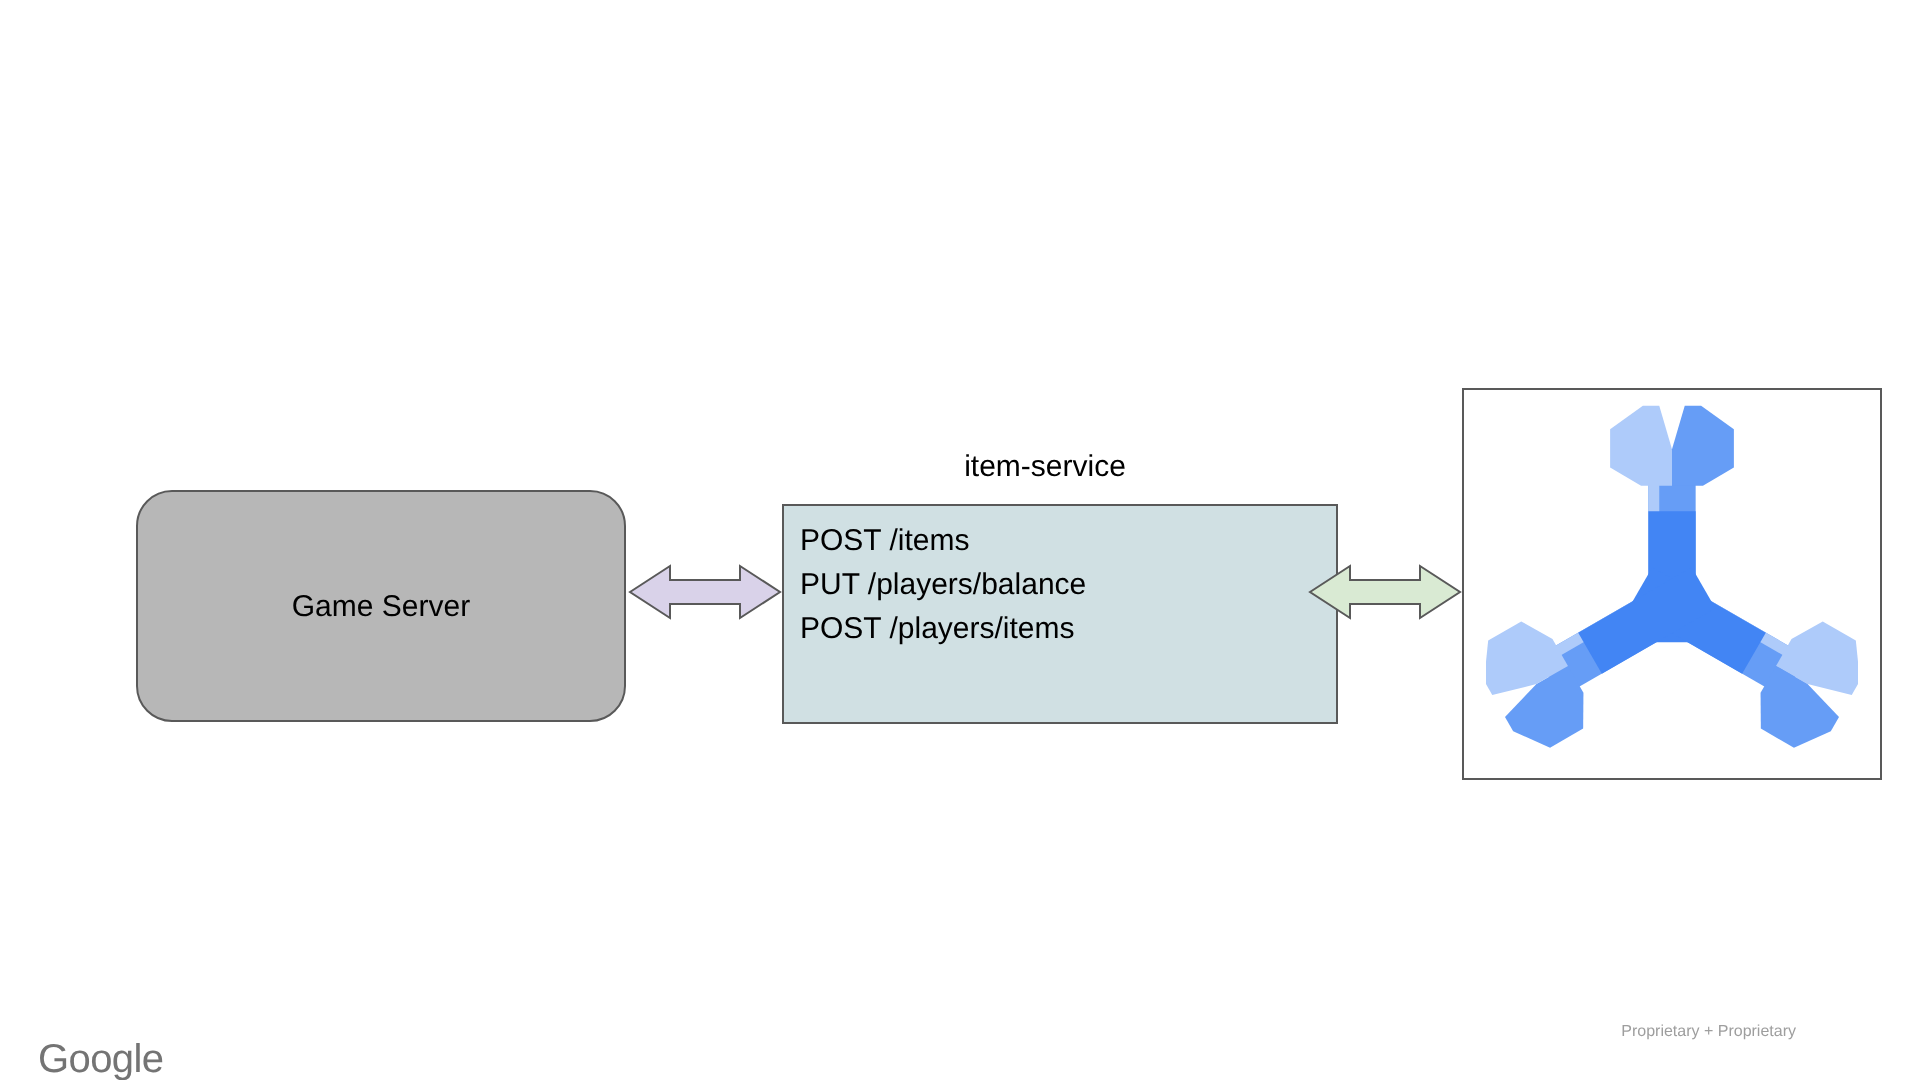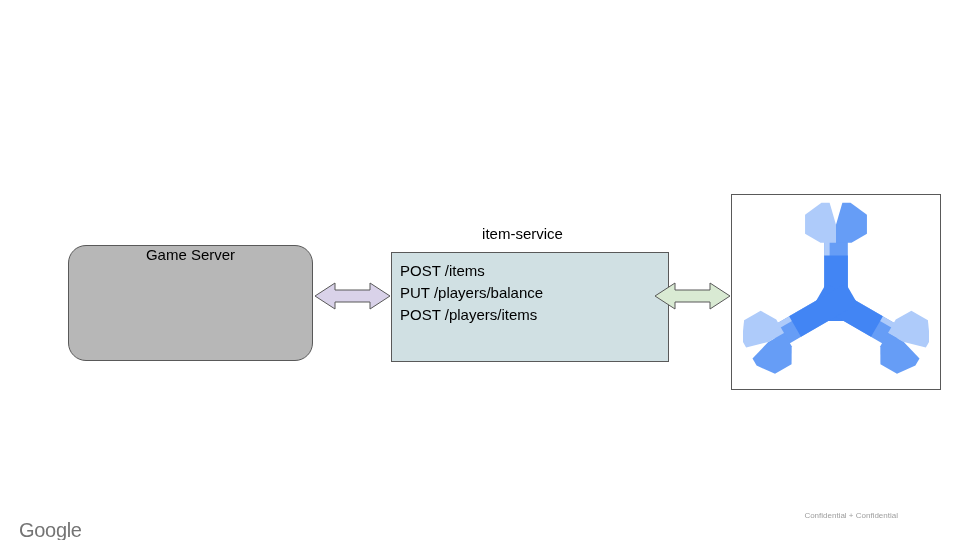--- a/index.html
+++ b/index.html
@@ -15,21 +15,21 @@
   
   .game-server {
     position: absolute;
     left: 68px; top: 245px;
     width: 245px; height: 116px;
     background: #b7b7b7;
     border: 1px solid #595959;
     border-radius: 18px;
     box-sizing: border-box;
     display: flex;
-    align-items: flex-start;
+    align-items: center;
     justify-content: center;
     font-size: 15px;
   }
   
   .service-title {
     position: absolute;
     left: 391px; top: 224px;
     width: 263px;
     text-align: center;
     font-weight: normal;
@@ -130,15 +130,15 @@
 
       <g>
         <polygon points="-13,20 -13,-52 13,-52 13,20" fill="#4285f4"></polygon>
         <polygon points="-13,20 -13,-52 13,-52 13,20" transform="rotate(120)" fill="#4285f4"></polygon>
         <polygon points="-13,20 -13,-52 13,-52 13,20" transform="rotate(240)" fill="#4285f4"></polygon>
       </g>
     </svg>
   </div>
 
   <div class="google-logo">Google</div>
-  <div class="confidential">Confidential + Confidential</div>
+  <div class="confidential">Proprietary + Proprietary</div>
 
 </div>
 
 </body></html>

